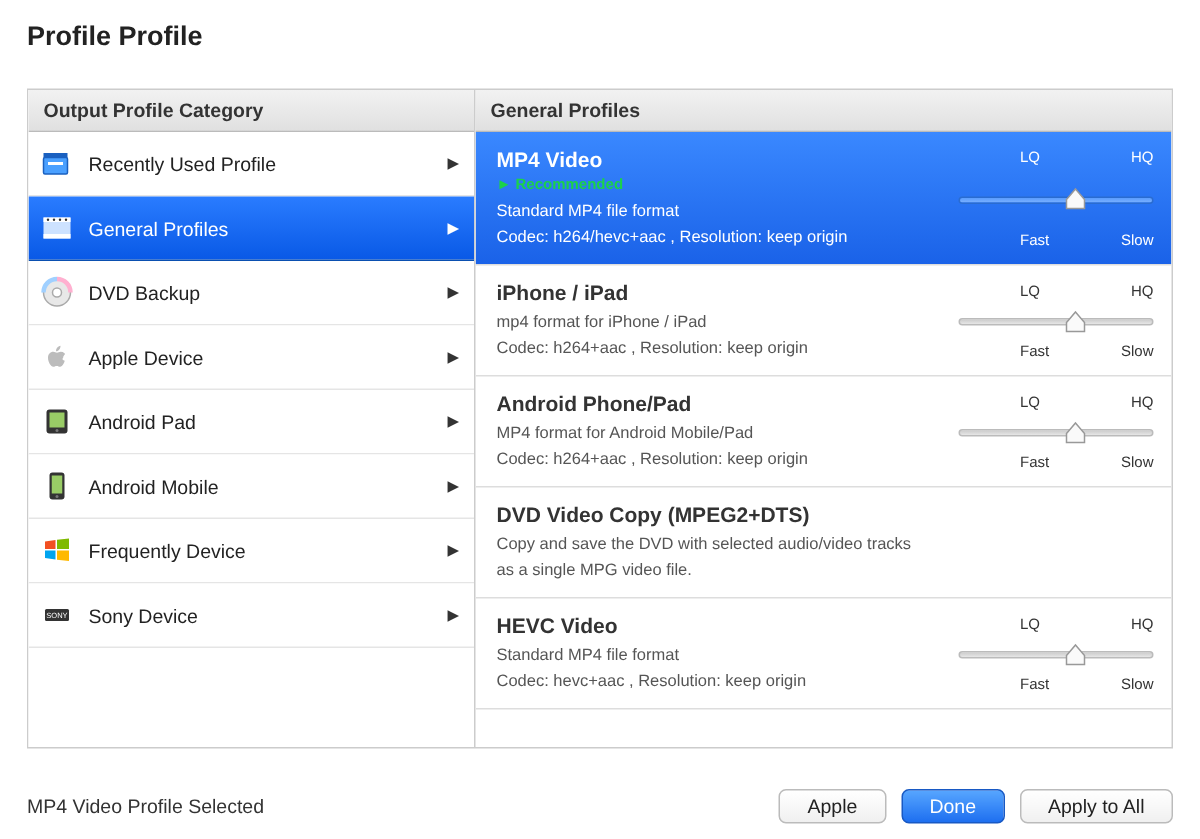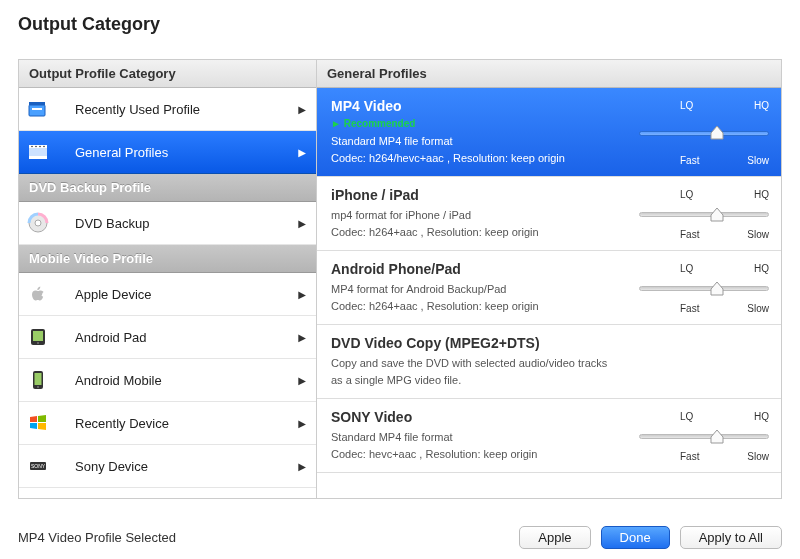--- a/index.html
+++ b/index.html
@@ -60,21 +60,20 @@
   .sidebar-item {
     display: flex;
     align-items: center;
     padding: 10px 10px 10px 8px;
     border-bottom: 1px solid #e5e5e5;
     cursor: pointer;
     position: relative;
     font-size: 13px;
     color: #222;
     background: #fff;
-    gap: 16px;
   }
   .sidebar-item .icon {
     width: 22px;
     height: 22px;
     margin-right: 10px;
     display: flex;
     align-items: center;
     justify-content: center;
     flex-shrink: 0;
   }
@@ -197,21 +196,21 @@
   .btn.primary {
     background: linear-gradient(#57a6ff,#1e6ff0);
     border-color: #1859c4;
     color: #fff;
   }
 </style>
 </head>
 <body>
 
 <div class="header">
-  <h1>Output Category</h1>
+  <h1>Profile Profile</h1>
 </div>
 
 <div class="main">
   <div class="sidebar">
     <div class="col-header">Output Profile Category</div>
     <div id="sidebar-body">
         <div class="sidebar-item">
           <span class="icon">
             <svg width="22" height="22">
               <rect x="2" y="7" width="16" height="11" rx="1" fill="#4aa0ff" stroke="#1a60c0"></rect>
@@ -230,34 +229,32 @@
               <rect x="2" y="15" width="18" height="3" fill="#fff"></rect>
               <circle cx="5" cy="5.5" r="0.8" fill="#333"></circle>
               <circle cx="9" cy="5.5" r="0.8" fill="#333"></circle>
               <circle cx="13" cy="5.5" r="0.8" fill="#333"></circle>
               <circle cx="17" cy="5.5" r="0.8" fill="#333"></circle>
             </svg>
           </span>
           <span>General Profiles</span>
           <span class="chev">▶</span>
         </div>
-        <div class="section-header">DVD Backup Profile</div>
         <div class="sidebar-item">
           <span class="icon">
             <svg width="22" height="22">
               <circle cx="11" cy="11" r="9" fill="#e8e8e8" stroke="#aaa"></circle>
               <circle cx="11" cy="11" r="3" fill="#fff" stroke="#aaa"></circle>
               <path d="M11 2 A9 9 0 0 1 20 11" fill="none" stroke="#ffb0d0" stroke-width="3"></path>
               <path d="M2 11 A9 9 0 0 1 11 2" fill="none" stroke="#a0d0ff" stroke-width="3"></path>
             </svg>
           </span>
           <span>DVD Backup</span>
           <span class="chev">▶</span>
         </div>
-        <div class="section-header">Mobile Video Profile</div>
         <div class="sidebar-item">
           <span class="icon">
             <svg width="22" height="22" viewBox="0 0 22 22">
               <path d="M15 12c0-2 1.5-3 1.5-3s-1-1.5-3-1.5c-1 0-1.7.6-2.5.6S9.5 7.5 8.5 7.5c-2 0-3.5 1.6-3.5 4 0 3 2 6 3.5 6 .8 0 1.3-.5 2.3-.5s1.4.5 2.3.5c1.5 0 3-3 3-4 0 0-1.6-.5-1.6-1.5z" fill="#bcbcbc"></path>
               <path d="M12.5 6c.6-.7.9-1.7.8-2.5-.8.1-1.7.6-2.2 1.3-.5.6-.9 1.6-.7 2.4.9 0 1.6-.5 2.1-1.2z" fill="#bcbcbc"></path>
             </svg>
           </span>
           <span>Apple Device</span>
           <span class="chev">▶</span>
         </div>
@@ -285,21 +282,21 @@
         </div>
         <div class="sidebar-item">
           <span class="icon">
             <svg width="22" height="22">
               <path d="M3 5 L10 4 L10 10 L3 10 Z" fill="#f25022"></path>
               <path d="M11 3.9 L19 3 L19 10 L11 10 Z" fill="#7fba00"></path>
               <path d="M3 11 L10 11 L10 17 L3 16 Z" fill="#00a4ef"></path>
               <path d="M11 11 L19 11 L19 18 L11 17.1 Z" fill="#ffb900"></path>
             </svg>
           </span>
-          <span>Recently Device</span>
+          <span>Frequently Device</span>
           <span class="chev">▶</span>
         </div>
         <div class="sidebar-item">
           <span class="icon">
             <svg width="22" height="22">
               <rect x="3" y="7" width="16" height="8" rx="1" fill="#333"></rect>
               <text x="11" y="13" font-size="5" fill="#fff" text-anchor="middle">SONY</text>
             </svg>
           </span>
           <span>Sony Device</span>
@@ -357,21 +354,21 @@
             </div>
             <div class="q-row">
               <span>Fast</span>
               <span>Slow</span>
             </div>
           </div>
         </div>
         <div class="profile">
           <div class="info">
             <div class="title">Android Phone/Pad</div>
-            <div class="desc" style="white-space: pre-line;">MP4 format for Android Backup/Pad</div>
+            <div class="desc" style="white-space: pre-line;">MP4 format for Android Mobile/Pad</div>
             <div class="codec">Codec: h264+aac , Resolution: keep origin</div>
           </div>
           <div class="quality">
             <div class="q-row">
               <span>LQ</span>
               <span>HQ</span>
             </div>
             <div class="slider-wrap">
               <div class="slider-track"></div>
               <div class="slider-thumb" style="left: 60%;">
@@ -388,21 +385,21 @@
         </div>
         <div class="profile">
           <div class="info">
             <div class="title">DVD Video Copy (MPEG2+DTS)</div>
             <div class="desc" style="white-space: pre-line;">Copy and save the DVD with selected audio/video tracks
  as a single MPG video file.</div>
           </div>
         </div>
         <div class="profile">
           <div class="info">
-            <div class="title">SONY Video</div>
+            <div class="title">HEVC Video</div>
             <div class="desc" style="white-space: pre-line;">Standard MP4 file format</div>
             <div class="codec">Codec: hevc+aac , Resolution: keep origin</div>
           </div>
           <div class="quality">
             <div class="q-row">
               <span>LQ</span>
               <span>HQ</span>
             </div>
             <div class="slider-wrap">
               <div class="slider-track"></div>

